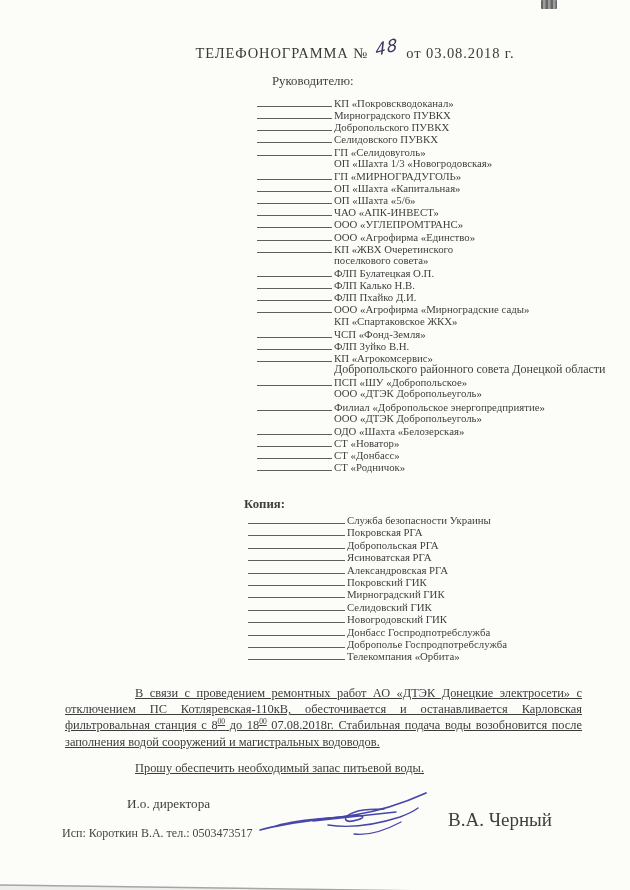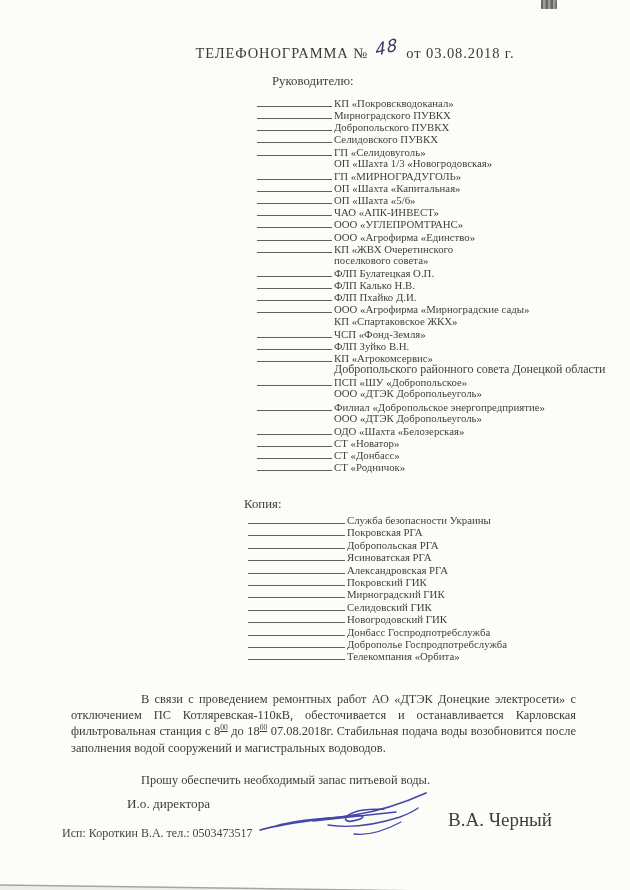--- a/index.html
+++ b/index.html
@@ -11,38 +11,38 @@
   .title{
     position:absolute;top:42px;left:80px;width:550px;text-align:center;
     font-size:14.5px;letter-spacing:0.9px;white-space:nowrap;color:#3a3a3a;
   }
   .handwritten{
     display:inline-block;font-family:"DejaVu Sans",sans-serif;font-style:italic;
     font-size:17px;color:#38385c;transform:rotate(-14deg) skewX(-10deg);
     position:relative;top:-5px;margin:0 3px;
   }
   .recipient-label{position:absolute;top:74px;left:272px;font-size:12.8px;}
-  .copy-label{position:absolute;top:497px;left:244px;font-size:12.8px;}
+  .copy-label{position:absolute;top:497px;left:244px;font-size:12.8px;font-weight:bold;}
   .list{position:absolute;white-space:nowrap;}
   .recipients{top:96px;left:257px;}
   .copies{top:513px;left:248px;}
   .row{height:12.15px;font-size:10.8px;line-height:12.15px;color:#3f3f3f;}
   .copies .row{height:12.4px;line-height:12.4px;}
   .line-slot{
     display:inline-block;width:75px;height:10px;
     border-bottom:1px solid #5f5f5d;margin-right:2px;vertical-align:baseline;
   }
   .copies .line-slot{width:97px;}
   .line-slot.no-line{border-bottom:none;}
   .row.small{font-size:12px;}
   .body-text{
     position:absolute;top:675px;left:55px;width:537px;
     font-size:12.4px;line-height:16.2px;text-align:justify;color:#3c3c3c;
   }
-  .body-text p{margin:16px;text-indent:70px;}
+  .body-text p{margin:10px;text-indent:70px;text-decoration:underline;}
   .sup{vertical-align:super;font-size:7.5px;text-decoration:underline;line-height:0;}
   .sig-position{position:absolute;top:796px;left:127px;font-size:13.2px;}
   .sig-name{position:absolute;top:809px;left:448px;font-size:19px;}
   .executor{position:absolute;top:826px;left:62px;font-size:12px;color:#454545;}
   .signature-wrap{position:absolute;top:790px;left:258px;width:185px;height:50px;}
   .scan-mark{
     position:absolute;left:541px;top:0;width:16px;height:9px;border-radius:1px;
     background:repeating-linear-gradient(90deg,#4c4c4c 0 2px,#8d8d8d 2px 4px,#6a6a6a 4px 5px);
     opacity:0.85;
   }

